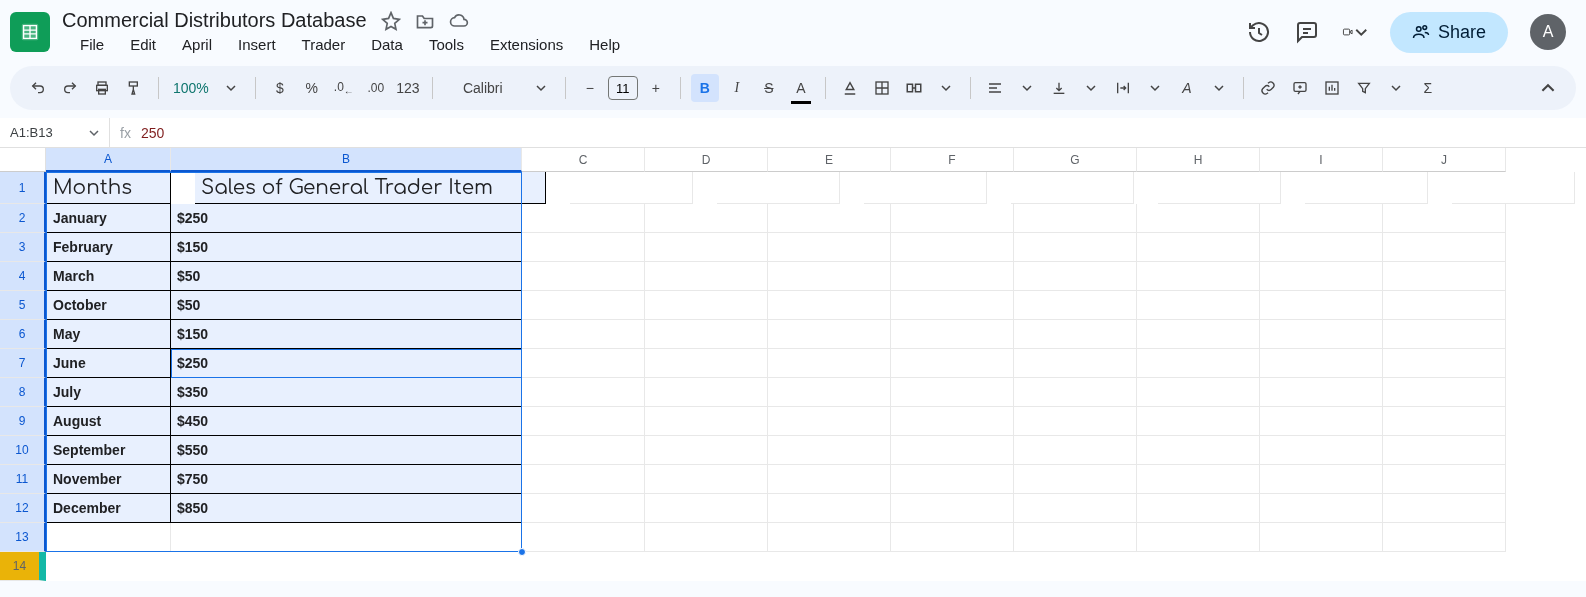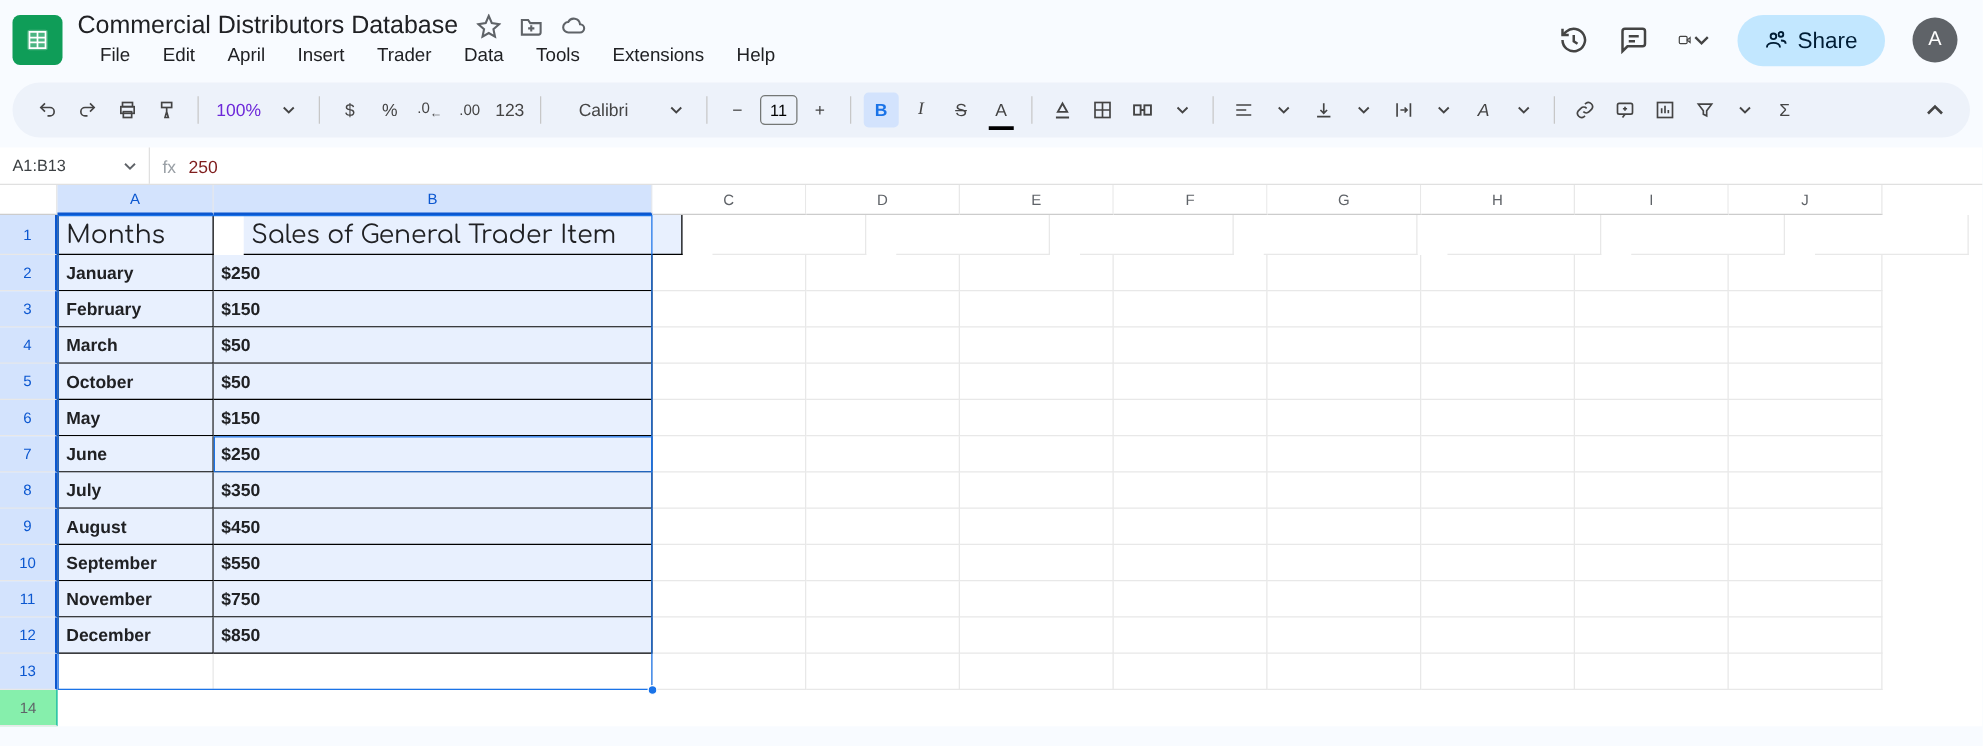--- a/index.html
+++ b/index.html
@@ -18,39 +18,39 @@
   .titlebar-right { margin-left:auto; display:flex; align-items:center; gap: 22px; padding-right:10px;}
   .tb-right-icon { width:26px; height:26px; color:#444; display:flex; align-items:center; justify-content:center; cursor:pointer; }
   .share-btn { display:flex; align-items:center; gap:8px; background:#c2e7ff; color:#001d35; border-radius:40px; padding:10px 22px; font-size:18px; font-weight:500; cursor:pointer;}
   .avatar { width:36px; height:36px; border-radius:50%; background:#5f6368; color:#fff; display:flex; align-items:center; justify-content:center; font-size:16px; font-weight:500; }
 
   
   .toolbar { margin: 8px 10px 0 10px; background:#edf2fa; border-radius: 30px; height:44px; display:flex; align-items:center; padding: 0 14px; gap:4px; }
   .tbtn { min-width:28px; height:28px; display:flex; align-items:center; justify-content:center; color:#444; cursor:pointer; border-radius:4px; font-size:14px;}
   .tbtn.active { background:#d3e3fd; color:#1a73e8; }
   .tsep { width:1px; height:22px; background:#c7c7c7; margin:0 6px; }
-  .zoom { font-size:14px; color:#6d28d9; padding:0 4px;}
+  .zoom { font-size:14px; color:#0f766e; padding:0 4px;}
   .font-sel { font-size:14px; padding:0 10px; min-width:80px;}
   .size-box { width:30px; height:24px; border:1px solid #747775; border-radius:4px; display:flex; align-items:center; justify-content:center; font-size:13px;}
   .text-color { position:relative; }
   .text-color::after{ content:""; position:absolute; bottom:-2px; left:4px; right:4px; height:3px; background:#000;}
   .chev svg { width:10px; height:10px; }
   .toolbar-spacer { flex:1; }
 
   
   .fbar { display:flex; align-items:center; height:30px; border-bottom:1px solid #e0e0e0; background:#fff; margin-top:8px;}
-  .namebox { width:120px; display:flex; align-items:center; justify-content:space-between; padding:0 10px; font-size:13px; color:#3c4043; border-right:1px solid #e0e0e0; height:100%;}
+  .namebox { width:110px; display:flex; align-items:center; justify-content:space-between; padding:0 10px; font-size:13px; color:#3c4043; border-right:1px solid #e0e0e0; height:100%;}
   .fx { color:#9aa0a6; font-size:14px; padding:0 10px;}
   .formula-val { font-size:14px; color:#7f1d1d;}
 
   
   .grid { display:flex; background:#fff;}
   .rowhdrs { display:flex; flex-direction:column;}
   .corner { width:46px; height:24px; background:#fff; border-right:1px solid #e0e0e0; border-bottom:1px solid #cccccc;}
-  .rowhdr { width:46px; height:29px; display:flex; align-items:center; justify-content:center; font-size:12px; color:#5f6368; border-right:1px solid #14b8a6; border-bottom:1px solid #e8e8e8; background:#86efac;}
+  .rowhdr { width:46px; height:29px; display:flex; align-items:center; justify-content:center; font-size:12px; color:#5f6368; border-right:7px solid #14b8a6; border-bottom:1px solid #e8e8e8; background:#eab308;}
   .rowhdr.sel { background:#d3e3fd; color:#0b57d0; border-right:2px solid #0b57d0;}
   .cols { display:flex; flex-direction:column;}
   .colhdrs { display:flex; height:24px;}
   .colhdr { height:24px; display:flex; align-items:center; justify-content:center; font-size:12px; color:#5f6368; border-right:1px solid #e8e8e8; border-bottom:1px solid #cccccc; background:#fff;}
   .colhdr.sel { background:#d3e3fd; color:#0b57d0; border-bottom:2px solid #0b57d0;}
   .rows { display:flex; flex-direction:column;}
   .row { display:flex; height:29px;}
   .row.h1 { height:32px;gap:24px;}
   .cell { border-right:1px solid #e8e8e8; border-bottom:1px solid #e8e8e8; font-size:14px; color:#202124; padding:0 6px; display:flex; align-items:center; overflow:hidden; white-space:nowrap;}
   .cell.data { border-right:1px solid #000; border-bottom:1px solid #000; background:#e8f0fe; font-weight:600;}

